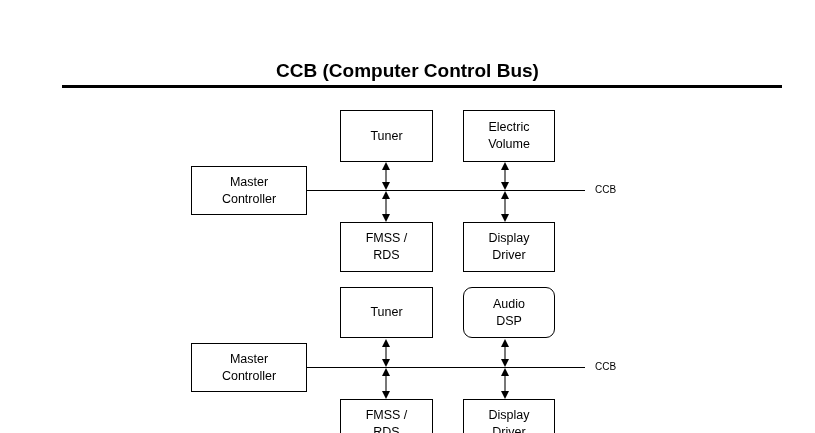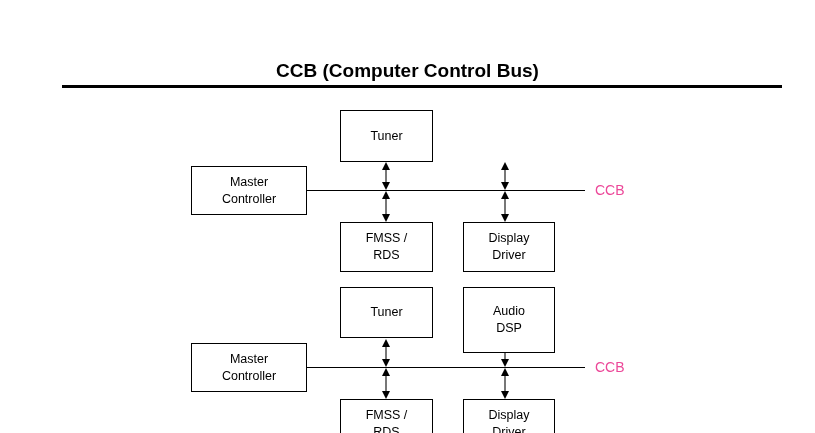--- a/index.html
+++ b/index.html
@@ -65,23 +65,23 @@
 
   
   .bus-line {
     position: absolute;
     height: 1px;
     background: #000000;
     z-index: 1;
   }
   .bus-label {
     position: absolute;
-    font-size: 14px;
+    font-size: 10px;
     line-height: 14px;
-    color: #ec4899;
+    color: #000000;
     white-space: nowrap;
     z-index: 4;
   }
 
   
   .arrow {
     position: absolute;
     z-index: 2;
   }
   .arrow svg { display: block; }
@@ -91,20 +91,24 @@
 
 <div id="canvas">
 
   <div class="title">CCB (Computer Control Bus)</div>
   <div class="title-rule"></div>
 
   <div class="box" style="left:340px; top:70px; width:93px; height:52px;">
     <span class="label">Tuner</span>
   </div>
 
+  <div class="box" style="left:463px; top:70px; width:92px; height:52px;">
+    <span class="label">Electric
+Volume</span>
+  </div>
 
   <div class="box" style="left:191px; top:126px; width:116px; height:49px;">
     <span class="label">Master
 Controller</span>
   </div>
 
   <div class="bus-line" style="left:307px; top:150px; width:278px;"></div>
   <div class="bus-label" style="left:595px; top:143px;">CCB</div>
 
   <div class="arrow" style="left:379px; top:122px; width:14px; height:28px;">
@@ -144,21 +148,21 @@
 
   <div class="box" style="left:463px; top:182px; width:92px; height:50px;">
     <span class="label">Display
 Driver</span>
   </div>
 
   <div class="box" style="left:340px; top:247px; width:93px; height:51px;">
     <span class="label">Tuner</span>
   </div>
 
-  <div class="box" style="left:463px; top:247px; width:92px; height:66px;">
+  <div class="box" style="left:463px; top:247px; width:92px; height:51px;border-radius:9px;">
     <span class="label">Audio
 DSP</span>
   </div>
 
   <div class="box" style="left:191px; top:303px; width:116px; height:49px;">
     <span class="label">Master
 Controller</span>
   </div>
 
   <div class="bus-line" style="left:307px; top:327px; width:278px;"></div>

